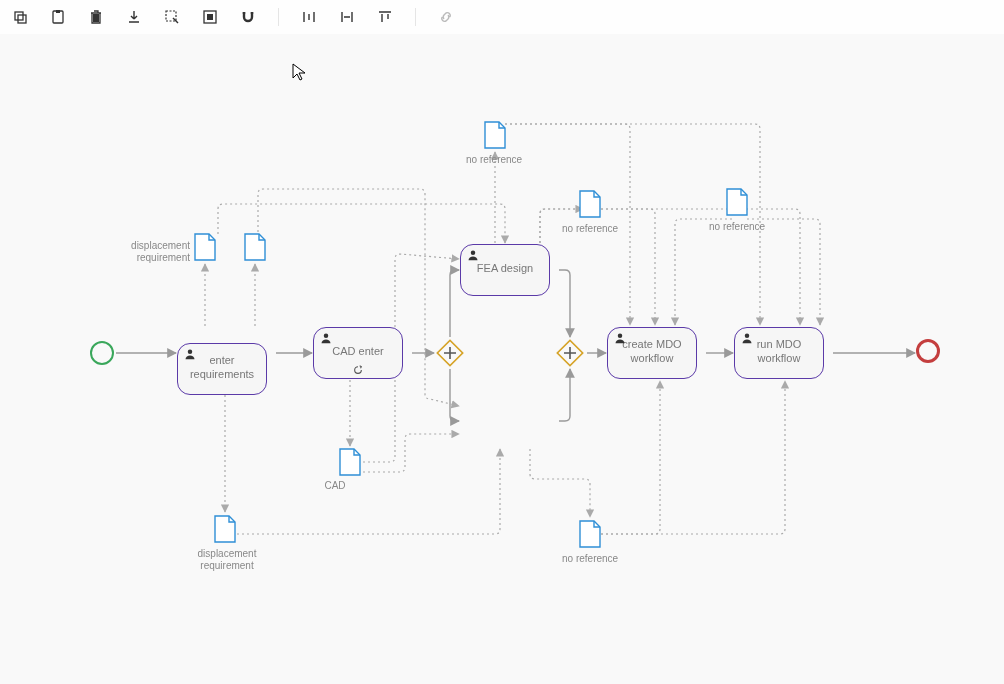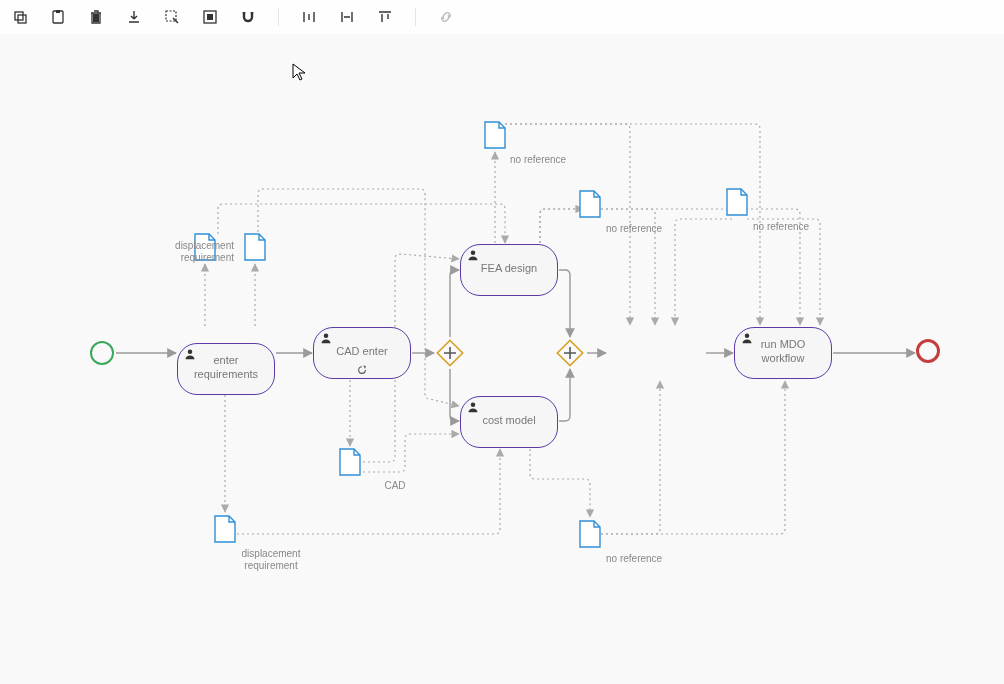--- a/index.html
+++ b/index.html
@@ -47,24 +47,24 @@
     background: #f9f9f9;
   }
   .node {
     position: absolute;
     box-sizing: border-box;
     font-size: 11px;
     color: #777;
   }
   
   .task {
-    width: 98px;
+    width: 90px;
     height: 52px;
     border: 1.5px solid #5b3aa8;
-    border-radius: 20px;
+    border-radius: 13px;
     background: #f6f6f6;
     padding: 6px 8px 9px 8px;
     line-height: 1.2;
     display: flex;
     flex-direction: column;
     justify-content: center;
     text-align: center;
   }
   .task .user-ic {
     position: absolute;
@@ -95,21 +95,20 @@
     height: 30px;
   }
   .doc svg { width: 24px; height: 30px; }
   .doc-label {
     position: absolute;
     font-size: 10px;
     color: #888;
     white-space: nowrap;
     text-align: center;
     line-height: 1.2;
-    margin-left: 44px;
   }
   
   .event {
     width: 24px;
     height: 24px;
     border-radius: 50%;
     background: #f9f9f9;
   }
   .event.start { border: 2px solid #3aa75b; }
   .event.end   { border: 3px solid #c43e3e; }
@@ -307,28 +306,28 @@
   </div>
 
   <div class="node task" style="left:460px; top:210px;">
     <svg class="user-ic" viewBox="0 0 16 16">
         <circle cx="8" cy="5" r="3" fill="currentColor"></circle>
         <path d="M2 15c0-3 3-5 6-5s6 2 6 5" fill="currentColor"></path>
       </svg>
     <span>FEA design</span>
   </div>
 
-  <div class="node task" style="left:460px; top:362px;">
+
+  <div class="node task" style="left:607px; top:293px;">
     <svg class="user-ic" viewBox="0 0 16 16">
         <circle cx="8" cy="5" r="3" fill="currentColor"></circle>
         <path d="M2 15c0-3 3-5 6-5s6 2 6 5" fill="currentColor"></path>
       </svg>
-    <span>cost model</span>
-  </div>
-
+    <span>create MDO workflow</span>
+  </div>
 
   <div class="node task" style="left:734px; top:293px;">
     <svg class="user-ic" viewBox="0 0 16 16">
         <circle cx="8" cy="5" r="3" fill="currentColor"></circle>
         <path d="M2 15c0-3 3-5 6-5s6 2 6 5" fill="currentColor"></path>
       </svg>
     <span>run MDO workflow</span>
   </div>
 
   <div class="node gateway" style="left:435px; top:304px;">
@@ -359,21 +358,21 @@
         <path d="M16 2v6h6" fill="none" stroke="#2f8fd6" stroke-width="1.4"></path>
       </svg>
   </div>
 
   <div class="node doc" style="left:338px; top:413px;">
     <svg viewBox="0 0 24 30">
         <path d="M2 2h14l6 6v20H2z" fill="#fff" stroke="#2f8fd6" stroke-width="1.4"></path>
         <path d="M16 2v6h6" fill="none" stroke="#2f8fd6" stroke-width="1.4"></path>
       </svg>
   </div>
-  <div class="doc-label" style="left:336px; top:446px; width:30px;">CAD</div>
+  <div class="doc-label" style="left:320px; top:446px; width:30px;">CAD</div>
 
   <div class="node doc" style="left:213px; top:480px;">
     <svg viewBox="0 0 24 30">
         <path d="M2 2h14l6 6v20H2z" fill="#fff" stroke="#2f8fd6" stroke-width="1.4"></path>
         <path d="M16 2v6h6" fill="none" stroke="#2f8fd6" stroke-width="1.4"></path>
       </svg>
   </div>
   <div class="doc-label" style="left:192px; top:514px; width:70px; white-space:pre-line;">displacement
 requirement</div>
 

